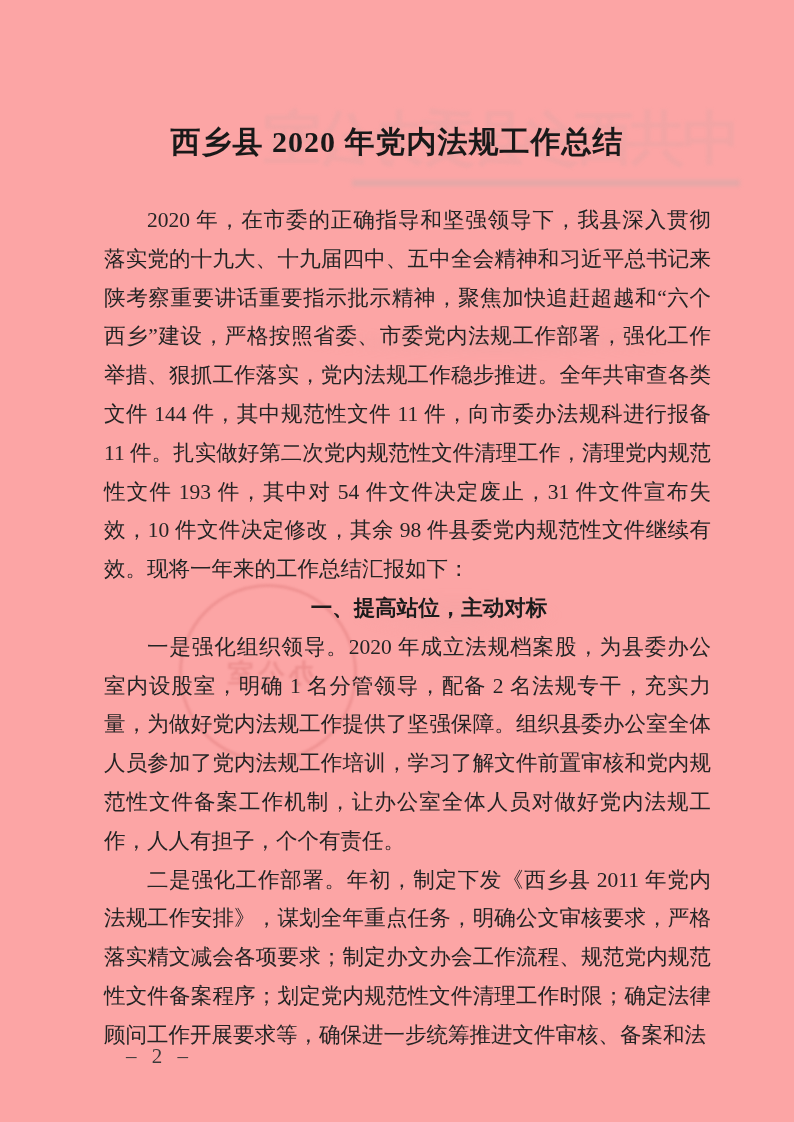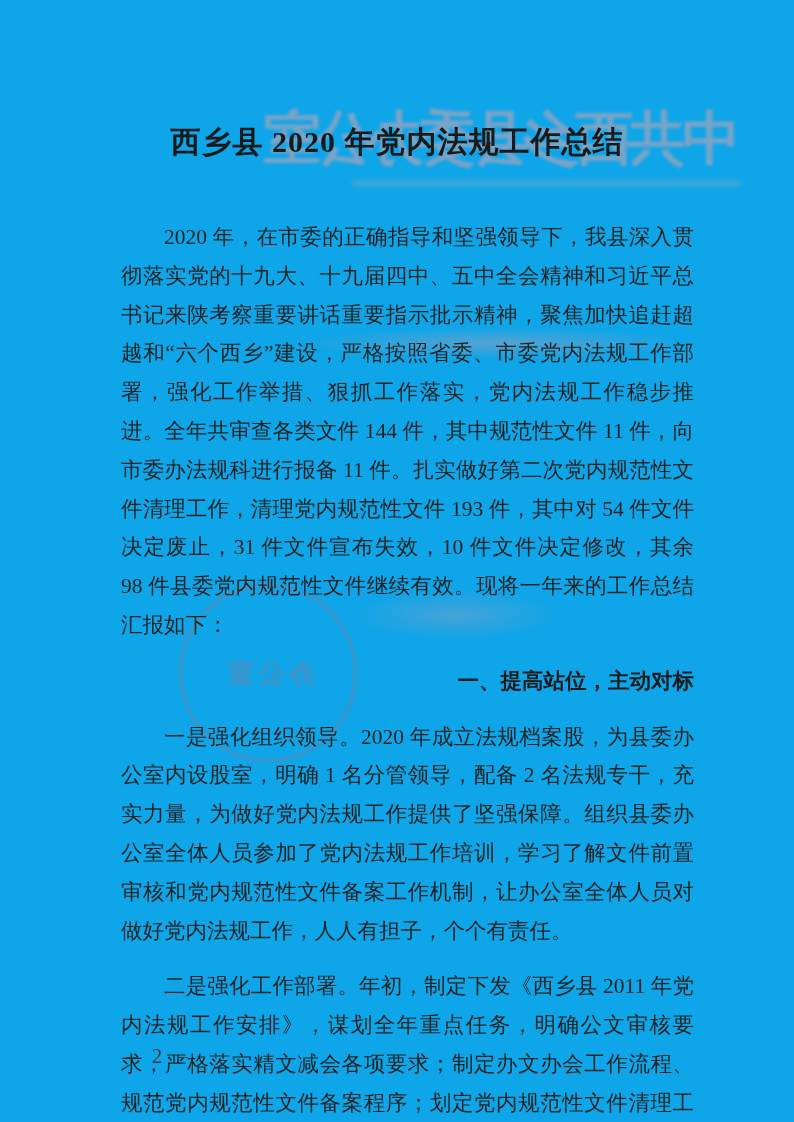--- a/index.html
+++ b/index.html
@@ -4,21 +4,21 @@
 <style>
   html, body {
     margin: 0;
     padding: 0;
     background: #ffffff;
   }
   .page {
     position: relative;
     width: 794px;
     height: 1122px;
-    background: #0ea5e9;
+    background: #fca5a5;
     overflow: hidden;
     font-family: "Liberation Serif", "DejaVu Serif", serif;
   }
 
   
   .bleed-letterhead {
     position: absolute;
     top: 102px;
     left: 258px;
     width: 478px;
@@ -107,28 +107,28 @@
     position: absolute;
     left: 104px;
     top: 201px;
     width: 607px;
     font-size: 21.5px;
     line-height: 38.8px;
     color: #242424;
     text-align: justify;
   }
   .doc-body p {
-    margin: 17px;
+    margin: 0;
     text-indent: 2em;
   }
   .doc-body p.section-heading {
     font-family: "Liberation Sans", "DejaVu Sans", sans-serif;
     font-weight: bold;
     color: #1c1c1c;
-    text-align: right;
+    text-align: center;
   }
   .page-number {
     position: absolute;
     left: 126px;
     top: 1044px;
     font-size: 21px;
     letter-spacing: 5px;
     color: #3a3a3a;
     font-family: "Liberation Serif", "DejaVu Serif", serif;
   }

